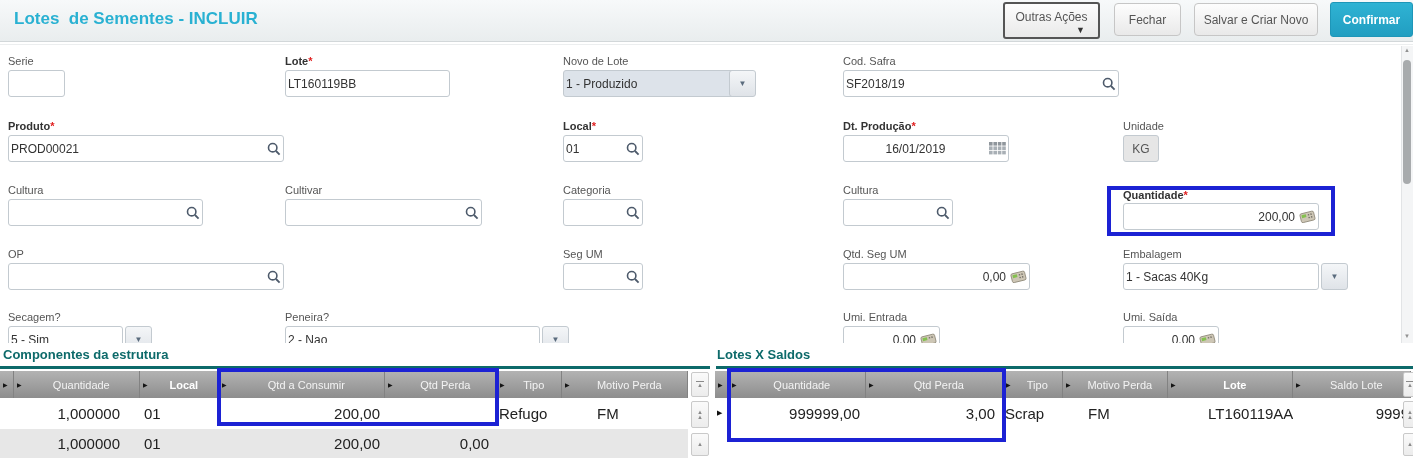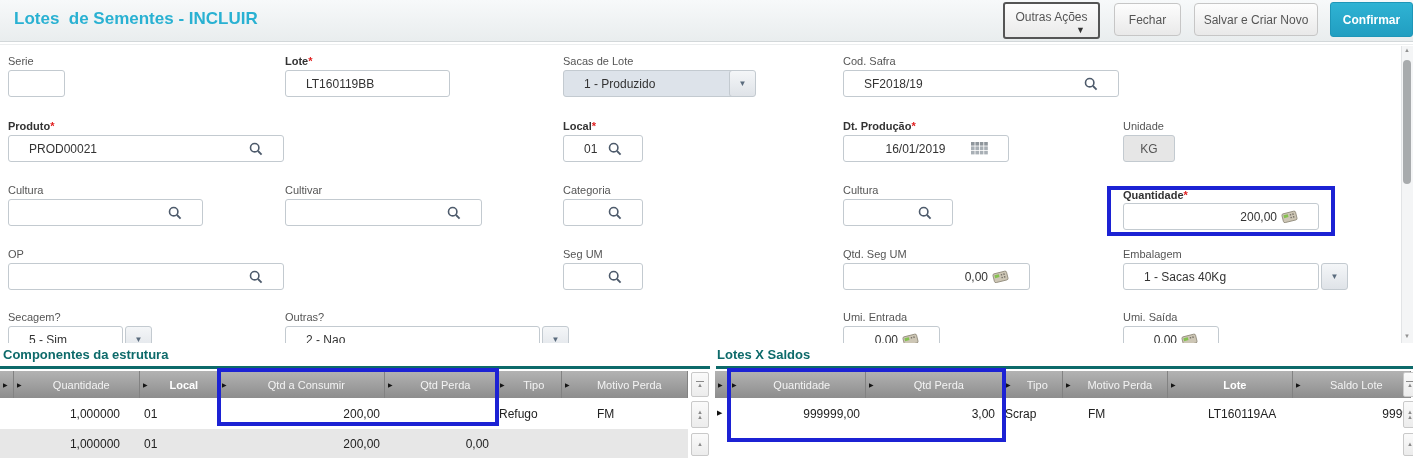--- a/index.html
+++ b/index.html
@@ -18,21 +18,21 @@
   .btn-fechar{left:1114px;width:67px;}
   .btn-salvar{left:1194px;width:124px;}
   .btn-confirmar{left:1330px;top:2px;width:83px;height:35px;border:1px solid #1e96b8;border-radius:3px;
        background:linear-gradient(#2fb3d4,#219ec1);color:#fff;font-weight:bold;}
   
   .lbl{position:absolute;font-size:11px;color:#555;white-space:nowrap;}
   .lbl.b{font-weight:bold;color:#333;}
   .req{color:#e02020;font-weight:bold;}
   .box{position:absolute;height:27px;box-sizing:border-box;background:#fff;
        border:1px solid #c3cad0;border-radius:3px;display:flex;align-items:center;
-       padding:0 20px;font-size:12px;color:#333;}
+       padding:0 2px;font-size:12px;color:#333;}
   .box input{border:none;outline:none;background:transparent;flex:1;min-width:0;width:100%;
        font-family:"Liberation Sans",sans-serif;font-size:12px;color:#333;padding:0;}
   .box input.ar{text-align:right;}
   .box input.ac{text-align:center;}
   .box.gray{background:#e6e6e6;color:#555;justify-content:center;}
   .box.combo-val{background:#fff;}
   .box.combo-dis{background:#dde3ea;}
   .arrbox{position:absolute;height:27px;width:27px;box-sizing:border-box;
        border:1px solid #c3cad0;border-radius:3px;background:linear-gradient(#f4f6f8,#dfe3e8);
        display:flex;align-items:center;justify-content:center;font-size:8px;color:#5a6b7d;}
@@ -44,21 +44,21 @@
   .gtitle{position:absolute;font-size:13px;font-weight:bold;color:#0d6a6a;}
   .grule{position:absolute;height:3px;background:#0d6a6a;}
   .ghead{position:absolute;height:27px;background:linear-gradient(#b3b3b3,#8d8d8d);}
   .hcell{position:absolute;top:0;height:27px;box-sizing:border-box;display:flex;align-items:center;
        border-right:1px solid #828282;color:#f3f3f3;font-size:11px;}
   .hcell .harr{color:#141414;font-size:6px;margin:0 2px 0 3px;}
   .hcell .ht{flex:1;text-align:center;overflow:hidden;white-space:nowrap;}
   .hcell.hb .ht{font-weight:bold;color:#fff;}
   .grow{position:absolute;height:31px;}
   .rcell{position:absolute;top:0;height:100%;display:flex;align-items:center;
-       font-size:12px;color:#222;box-sizing:border-box;white-space:nowrap;overflow:hidden;}
+       font-size:15px;color:#222;box-sizing:border-box;white-space:nowrap;overflow:hidden;}
   .rcell.ar{justify-content:flex-end;}
   .rowmark{position:absolute;font-size:7px;color:#111;}
   
   .sbtn{position:absolute;box-sizing:border-box;background:linear-gradient(#fafafa,#ececec);
        border:1px solid #c9c9c9;border-radius:2px;display:flex;flex-direction:column;
        align-items:center;justify-content:center;color:#8a8a8a;}
   .sbtn span{font-size:6px;line-height:5px;}
   .sbtn .bar{width:8px;height:1px;background:#8a8a8a;margin-bottom:1px;}
   .vscroll{position:absolute;left:1401px;top:46px;width:12px;height:298px;
        background:#f4f5f6;border-left:1px solid #e2e4e6;box-sizing:border-box;}
@@ -93,21 +93,21 @@
   <div class="lbl" style="left:8px;top:55px"><span>Serie</span></div>
   <div class="box" style="left:8px;top:70px;width:57px">
     <input value="" style="">
   </div>
 
   <div class="lbl b" style="left:285px;top:55px"><span>Lote</span><span class="req">*</span></div>
   <div class="box" style="left:285px;top:70px;width:165px">
     <input value="LT160119BB" style="">
   </div>
 
-  <div class="lbl" style="left:563px;top:55px"><span>Sacas de Lote</span></div>
+  <div class="lbl" style="left:563px;top:55px"><span>Novo de Lote</span></div>
   <div class="box combo-dis" style="left:563px;top:70px;width:176px">
     <span>1 - Produzido</span>
   </div>
   <div class="arrbox" style="left:729px;top:70px">
     <span>▼</span>
   </div>
 
   <div class="lbl" style="left:843px;top:55px"><span>Cod. Safra</span></div>
   <div class="box" style="left:843px;top:70px;width:276px">
     <input value="SF2018/19" style="">
@@ -156,21 +156,21 @@
           <rect x="13.2" y="4.4" width="3.6" height="3.6" fill="#a8afb5"></rect>
         <rect x="0" y="8.8" width="3.6" height="3.6" fill="#a8afb5"></rect>
           <rect x="4.4" y="8.8" width="3.6" height="3.6" fill="#a8afb5"></rect>
           <rect x="8.8" y="8.8" width="3.6" height="3.6" fill="#a8afb5"></rect>
           <rect x="13.2" y="8.8" width="3.6" height="3.6" fill="#a8afb5"></rect>
       </svg>
     </span>
   </div>
 
   <div class="lbl" style="left:1123px;top:120px"><span>Unidade</span></div>
-  <div class="box gray" style="left:1123px;top:135px;width:52px">
+  <div class="box gray" style="left:1123px;top:135px;width:36px">
     <span>KG</span>
   </div>
 
   <div class="lbl" style="left:8px;top:184px"><span>Cultura</span></div>
   <div class="box" style="left:8px;top:199px;width:195px">
     <input value="" style="">
     <span class="icon">
       <svg width="14" height="14" viewBox="0 0 14 14">
           <circle cx="5.7" cy="5.7" r="4.2" fill="none" stroke="#4d5a6b" stroke-width="1.6"></circle>
           <line x1="9" y1="9" x2="12.6" y2="12.6" stroke="#4d5a6b" stroke-width="1.8"></line>
@@ -277,21 +277,21 @@
   </div>
 
   <div class="lbl" style="left:8px;top:311px"><span>Secagem?</span></div>
   <div class="box combo-val" style="left:8px;top:326px;width:115px">
     <span>5 - Sim</span>
   </div>
   <div class="arrbox" style="left:125px;top:326px">
     <span>▼</span>
   </div>
 
-  <div class="lbl" style="left:285px;top:311px"><span>Outras?</span></div>
+  <div class="lbl" style="left:285px;top:311px"><span>Peneira?</span></div>
   <div class="box combo-val" style="left:285px;top:326px;width:255px">
     <span>2 - Nao</span>
   </div>
   <div class="arrbox" style="left:542px;top:326px">
     <span>▼</span>
   </div>
 
   <div class="lbl" style="left:843px;top:311px"><span>Umi. Entrada</span></div>
   <div class="box" style="left:843px;top:326px;width:97px">
     <input class="ar" value="0,00" style="">

